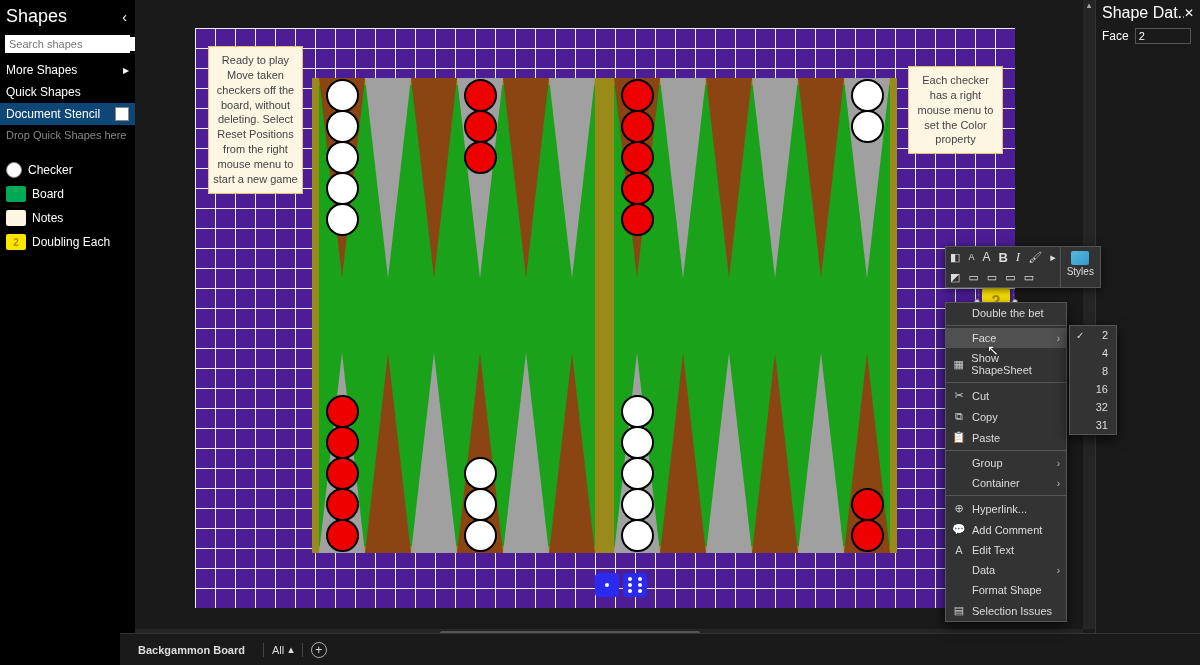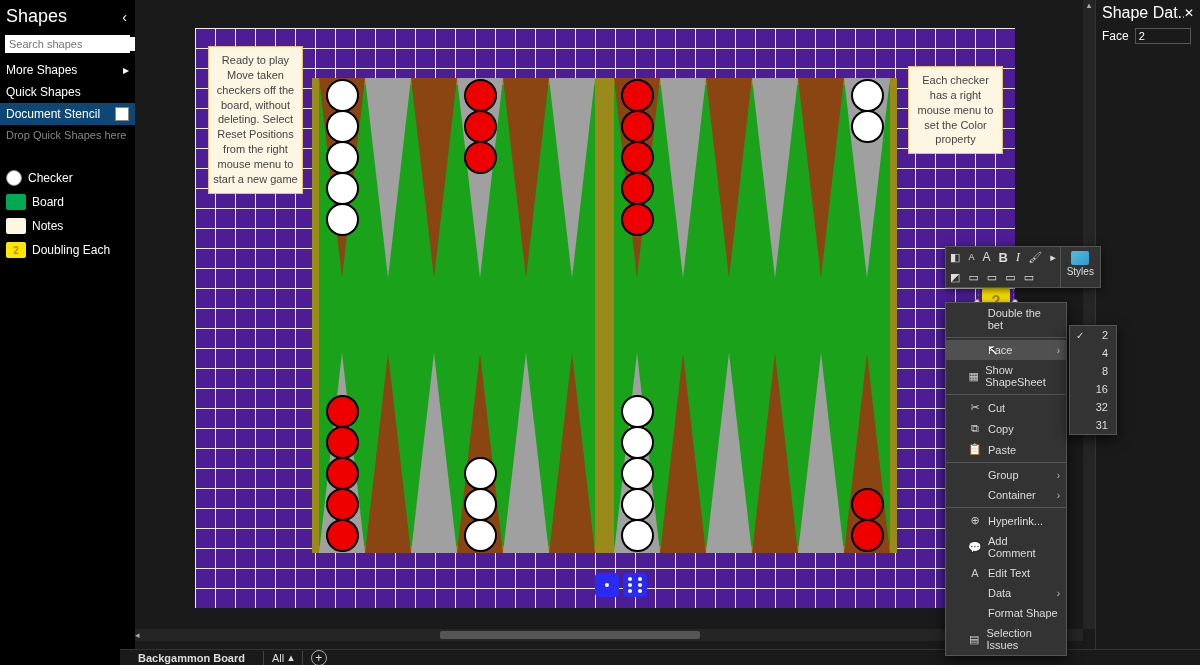--- a/index.html
+++ b/index.html
@@ -12,33 +12,33 @@
   .left-title h1 { font-size: 18px; font-weight: 400; }
   .collapse-caret { font-size: 14px; cursor: pointer; }
   .search-wrap { display: flex; align-items: center; margin: 4px 5px 6px 5px; background: #fff; color: #333; height: 18px; }
   .search-wrap input { flex: 1; border: none; outline: none; font-size: 11px; padding: 1px 4px; color: #666; }
   .search-wrap .dd { font-size: 8px; color: #333; padding: 0 3px; border-left: 1px solid #999; }
   .search-wrap .mag { font-size: 11px; padding: 0 4px; color: #333; }
   .left-row { padding: 4px 6px; display: flex; align-items: center; justify-content: space-between; cursor: pointer; }
   .left-row.active { background: #0E4775; }
   .left-row .ico { width: 14px; height: 14px; background: #fff; border: 1px solid #888; display: inline-block; }
   .drop-quick { color: #888; font-size: 11px; padding: 4px 6px; line-height: 1.2; }
-  .stencil-list { margin-top: 20px; }
+  .stencil-list { margin-top: 12px; }
   .stencil-item { display: flex; align-items: center; gap: 6px; padding: 4px 6px; cursor: pointer; }
   .stencil-item .thumb { width: 20px; height: 16px; background: #fff; border-radius: 2px; display: flex; align-items: center; justify-content: center; font-size: 10px; color: #333; }
   .thumb.checker { border-radius: 50%; background: #fff; border: 1px solid #888; width: 16px; height: 16px; }
   .thumb.ctrl { background: #f5e6b3; }
   .thumb.brd { background: #0a5; }
   .thumb.notes { background: #fdf6e3; }
   .thumb.cube { background: #ffe600; color: #b58900; font-weight: bold; }
   .thumb.dice { background: #2a4bcc; color: #fff; display:flex; gap:1px; align-items:center; justify-content:center; }
   .thumb.dice span{width:6px;height:10px;background:#fff;border-radius:1px;}
 
   
-  .bottom { position: absolute; left: 120px; right: 0; bottom: 0; height: 16px; background: #1a1a1a; border-top: 1px solid #333; display: flex; align-items: center; padding-left: 8px; gap: 8px; font-size: 11px; color: #ddd; text-align: right; }
+  .bottom { position: absolute; left: 120px; right: 0; bottom: 0; height: 32px; background: #1a1a1a; border-top: 1px solid #333; display: flex; align-items: center; padding-left: 8px; gap: 8px; font-size: 11px; color: #ddd; text-align: right; }
   .bottom .tab { padding: 3px 10px; font-weight: 600; }
   .bottom .sep { width: 1px; height: 14px; background: #444; }
   .bottom .all { display: flex; align-items: center; gap: 4px; }
   .bottom .plus { width: 16px; height: 16px; border: 1px solid #aaa; border-radius: 50%; display: flex; align-items: center; justify-content: center; font-size: 12px; }
 
   
   .right { width: 105px; background: #1a1a1a; border-left: 1px solid #333; padding: 4px 6px; font-size: 12px; }
   .right .hdr { display: flex; align-items: center; justify-content: space-between; }
   .right .hdr h2 { font-size: 16px; font-weight: 400; white-space: nowrap; overflow: hidden; }
   .right .prop { display: flex; gap: 6px; align-items: center; margin-top: 6px; }
@@ -92,21 +92,21 @@
   .dcube-sel .rot { position: absolute; top: -26px; left: 50%; margin-left: -8px; width: 16px; height: 16px; color: #888; font-size: 14px; }
 
   
   .mini-tb { position: absolute; background: #333; border: 1px solid #555; color: #ddd; font-size: 11px; display: flex; flex-direction: column; box-shadow: 0 2px 8px rgba(0,0,0,0.6); z-index: 50; }
   .mini-tb .row { display: flex; align-items: center; height: 20px; }
   .mini-tb .btn { padding: 0 4px; cursor: pointer; }
   .mini-tb .styles { border-left: 1px solid #555; padding: 4px 6px; font-size: 10px; text-align:center; }
 
   
   .ctx { position: absolute; background: #333; border: 1px solid #555; color: #ddd; font-size: 11px; width: 122px; box-shadow: 0 4px 12px rgba(0,0,0,0.7); z-index: 50; }
-  .ctx .item { display: flex; align-items: center; gap: 6px; padding: 4px 8px 4px 22px; cursor: pointer; position: relative; }
+  .ctx .item { display: flex; align-items: center; gap: 6px; padding: 4px 8px 4px 6px; cursor: pointer; position: relative; }
   .ctx .item:hover, .ctx .item.hover { background: #505050; }
   .ctx .item .ico { width: 14px; text-align: center; font-size: 11px; color: #ccc; }
   .ctx .item .arr { position: absolute; right: 6px; font-size: 10px; color: #bbb; }
   .ctx .sep { height: 1px; background: #555; margin: 2px 0; }
 
   .submenu { position: absolute; background: #333; border: 1px solid #555; color: #ddd; font-size: 11px; width: 48px; box-shadow: 0 4px 12px rgba(0,0,0,0.7); z-index: 51; }
   .submenu .opt { display: flex; align-items: center; justify-content: flex-end; padding: 3px 8px 3px 6px; cursor: pointer; position: relative; }
   .submenu .opt.sel::before { content: "✓"; position: absolute; left: 6px; font-size: 10px; }
 
   .cursor { position: absolute; font-size: 14px; color: #fff; z-index: 60; pointer-events:none; text-shadow:0 0 2px #000; }

